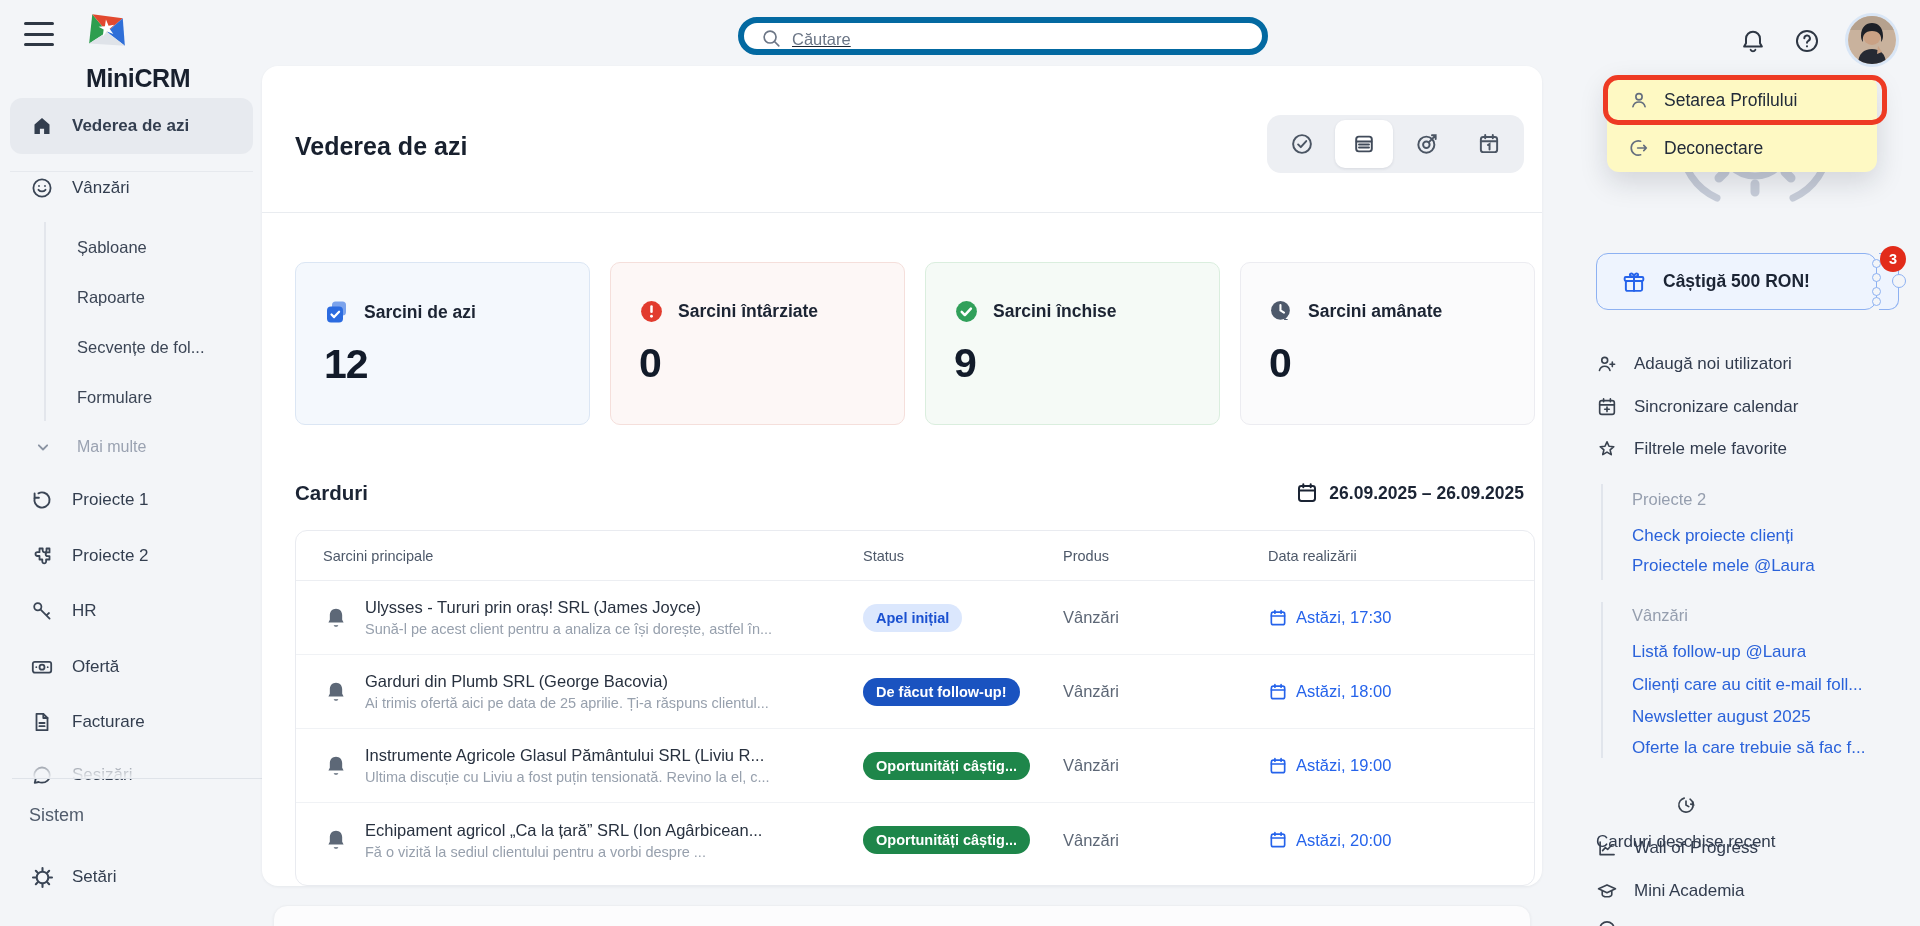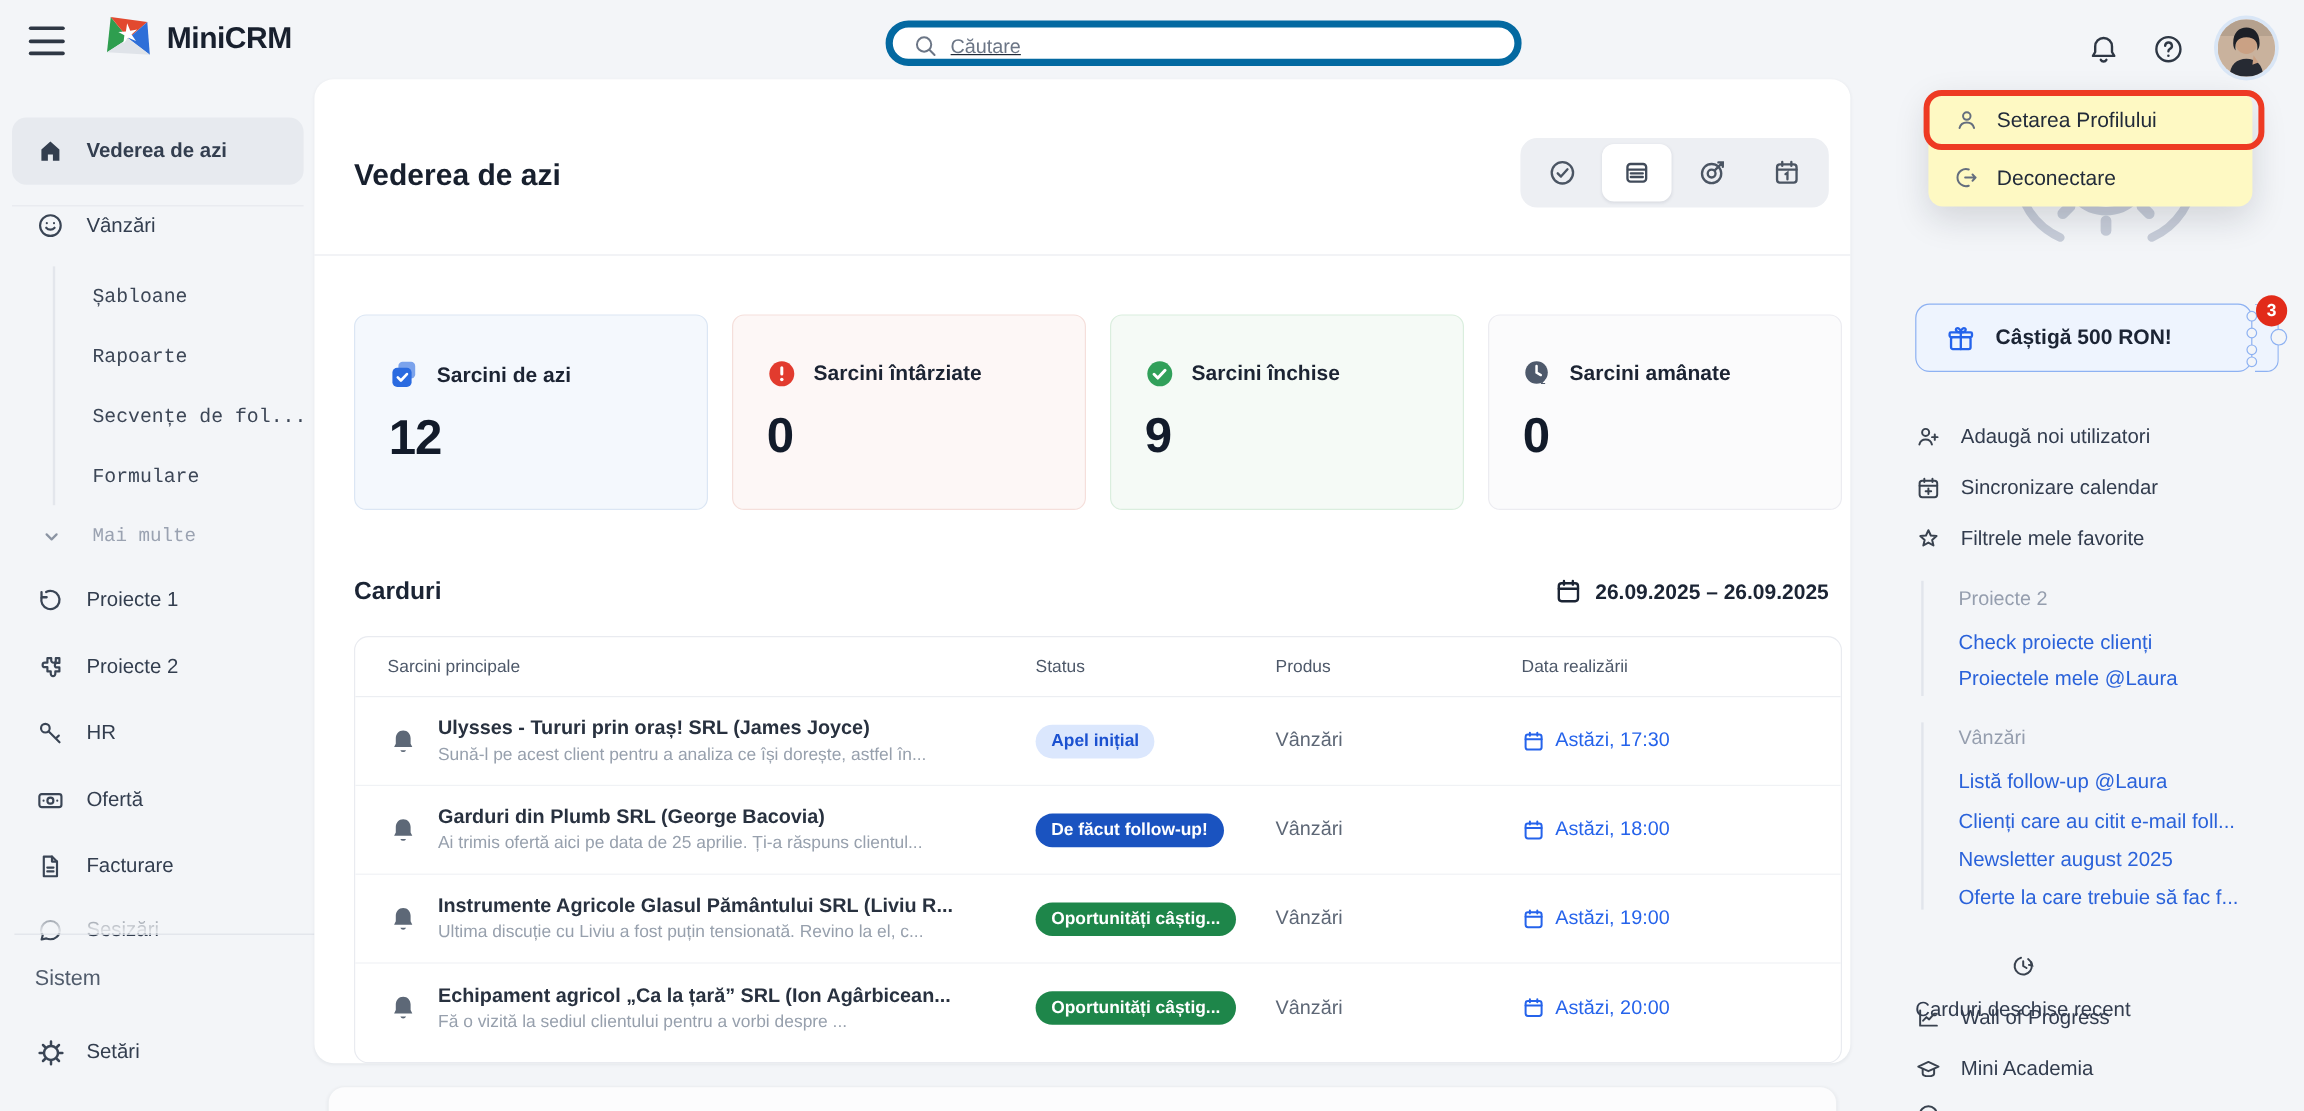--- a/index.html
+++ b/index.html
@@ -8,38 +8,38 @@
     position:relative; width:1920px; height:926px; overflow:hidden;
     background:#f3f5f8; color:#1f2937;
     font-family:"Liberation Sans","DejaVu Sans",sans-serif;
   }
   .abs { position:absolute; }
   .icon { display:inline-flex; align-items:center; justify-content:center; flex:0 0 auto; }
 
   
   .hamburger { left:24px; top:22px; width:30px; height:24px; cursor:pointer; display:flex; flex-direction:column; justify-content:space-between; }
   .hamburger span { display:block; height:3px; border-radius:2px; background:#2e3744; }
-  .logo-wrap { left:86px; top:11px; display:flex; align-items:center; gap:11px; }
+  .logo-wrap { left:86px; top:11px; display:flex; align-items:flex-start; gap:11px;flex-direction:column; }
   .brand { font-size:25px; font-weight:700; color:#18202e; letter-spacing:-.4px; }
   .search { left:738px; top:17px; width:530px; height:38px; background:#fff; border:6px solid #0369a1;
     border-radius:20px; display:flex; align-items:flex-end; gap:10px; padding:0 16px;text-decoration:underline; }
   .search input { flex:1; border:0; outline:0; background:transparent; font:16.5px "Liberation Sans","DejaVu Sans",sans-serif; color:#333; }
   .search input::placeholder { color:#6c7686; }
   .hdr-btn { top:26px; width:30px; height:30px; cursor:pointer; }
   .avatar { left:1848px; top:16px; width:48px; height:48px; border-radius:50%; overflow:hidden;
     box-shadow:0 0 0 3px #d9e6f6; cursor:pointer; }
 
   
   .side-item { left:0; width:262px; height:34px; display:flex; align-items:center; cursor:pointer; }
   .side-item .icon { position:absolute; left:30px; }
   .side-item .lbl { position:absolute; left:72px; font-size:17px; color:#333e4f; font-weight:500; white-space:nowrap; }
   .active-pill { left:10px; top:98px; width:243px; height:56px; background:#e7eaef; border-radius:12px; }
   .sub-line { left:44px; top:222px; width:2px; height:199px; background:#e3e6ec; }
   .sub-item { left:0; width:262px; height:30px; display:flex; align-items:center; cursor:pointer; }
-  .sub-item .lbl { position:absolute; left:77px; font-size:16.5px; color:#3c4656; white-space:nowrap;font-family:Liberation Mono, monospace; }
+  .sub-item .lbl { position:absolute; left:77px; font-size:16.5px; color:#3c4656; white-space:nowrap; }
   .more-row { color:#9aa2b1; }
   .more-row .lbl { position:absolute; left:77px; font-size:16px; color:#9aa2b1; }
   .side-divider { left:12px; top:778px; width:250px; height:1px; background:#dfe3e9; }
   .side-fade { left:0; top:750px; width:262px; height:28px; background:linear-gradient(rgba(243,245,248,0),rgba(243,245,248,.95)); pointer-events:none; }
 
   
   .main-card { left:262px; top:66px; width:1280px; height:820px; background:#fff; border-radius:16px;
     box-shadow:0 1px 3px rgba(20,30,55,.06); }
   .page-title { left:33px; top:66px; font-size:25px; font-weight:700; color:#18202e; }
   .toolbar { left:1005px; top:49px; width:257px; height:58px; background:#edeff3; border-radius:14px;
@@ -63,21 +63,21 @@
   .date-range .d-txt { font-size:17.5px; font-weight:700; color:#1b2434; }
 
   .table { left:33px; top:464px; width:1240px; height:356px; background:#fff; border:1px solid #e9ebf0; border-radius:12px; overflow:hidden; }
   .t-head { display:grid; grid-template-columns:540px 200px 205px auto; height:50px; align-items:center;
     padding-left:27px; border-bottom:1px solid #eceef2; color:#4d5869; font-size:14.5px; }
   .t-row { display:grid; grid-template-columns:540px 200px 205px auto; height:74px; align-items:center;
     padding-left:27px; border-bottom:1px solid #f0f2f5; cursor:pointer; }
   .t-row:last-child { border-bottom:0; }
   .t-main { display:flex; align-items:center; gap:16px; min-width:0; padding-right:30px; }
   .t-texts { min-width:0; }
-  .t-title { font-size:16.5px; font-weight:700; color:#28313f; white-space:nowrap; overflow:hidden; }
+  .t-title { font-size:16.5px; font-weight:400; color:#28313f; white-space:nowrap; overflow:hidden; }
   .t-sub { margin-top:4px; font-size:14.5px; color:#97a0ad; white-space:nowrap; overflow:hidden; }
   .badge { display:inline-block; padding:6px 13px; border-radius:999px; font-size:14.5px; font-weight:600; white-space:nowrap; }
   .badge.lblue { background:#dbe7fd; color:#1b51d0; }
   .badge.sblue { background:#1a53c0; color:#fff; }
   .badge.sgreen{ background:#1e864a; color:#fff;text-align:right; }
   .t-prod { font-size:16.5px; color:#5d6776; }
   .t-due { display:flex; align-items:center; gap:8px; color:#2563eb; font-size:16.5px; font-weight:500; }
 
   .next-card { left:273px; top:905px; width:1258px; height:40px; background:#fcfcfd; border:1px solid #edeff2;
     border-radius:14px 14px 0 0; box-shadow:0 1px 3px rgba(20,30,55,.05); }

